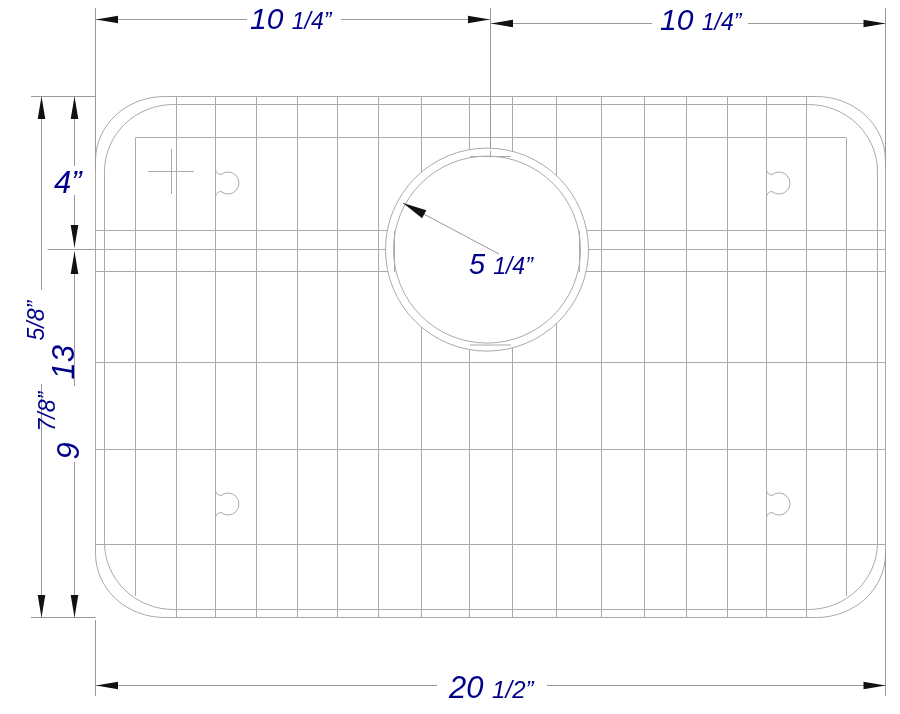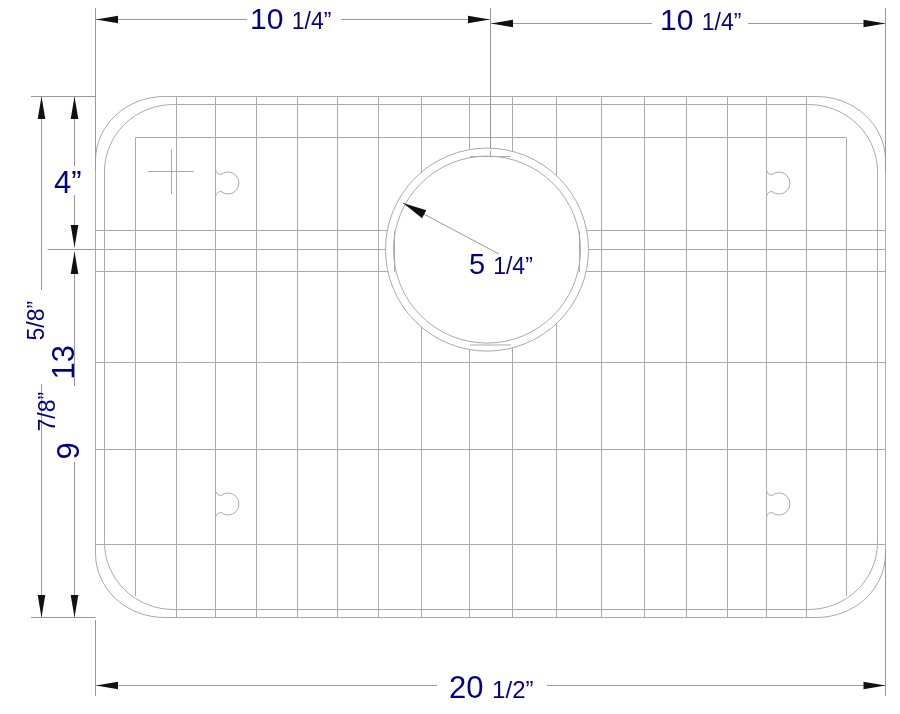--- a/index.html
+++ b/index.html
@@ -1,16 +1,16 @@
 <!DOCTYPE html>
 <html><head>
 <meta charset="utf-8">
 <style>
   html,body{margin:0;padding:0;background:#ffffff;}
-  .wrap{width:900px;height:714px;position:relative;background:#ffffff;overflow:hidden;}
+  .wrap{width:900px;height:714px;position:relative;background:#ffffff;overflow:hidden;font-style:italic;}
   text{font-family:"Liberation Sans", sans-serif;fill:#00008b;}
 </style>
 </head>
 <body>
 <div class="wrap">
 <svg width="900" height="714" viewBox="0 0 900 714">
 <g fill="none" stroke="#aaaaaa" stroke-width="1">
 
 <rect x="95.5" y="96.5" width="790" height="521" rx="69" ry="64"></rect>
 

